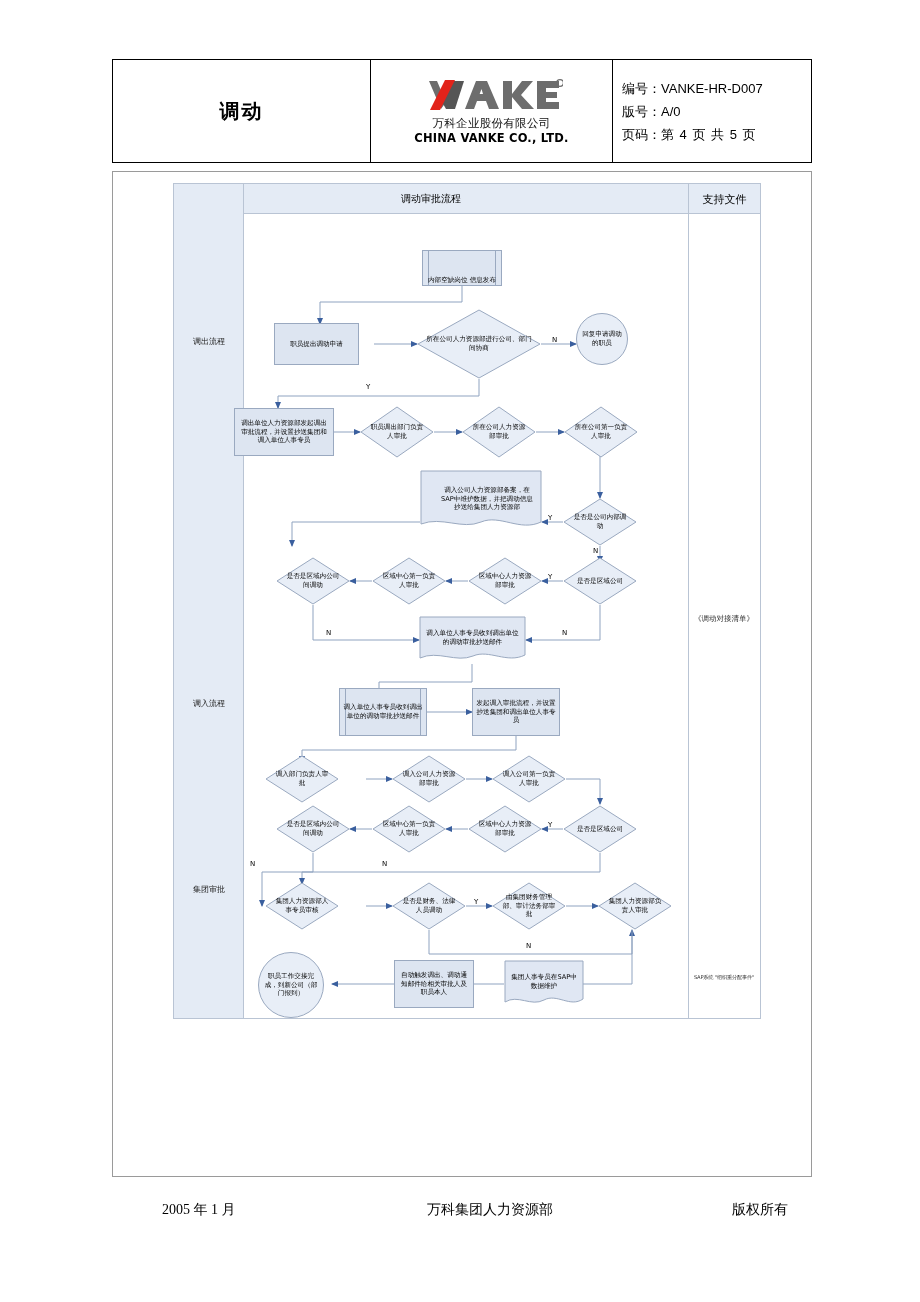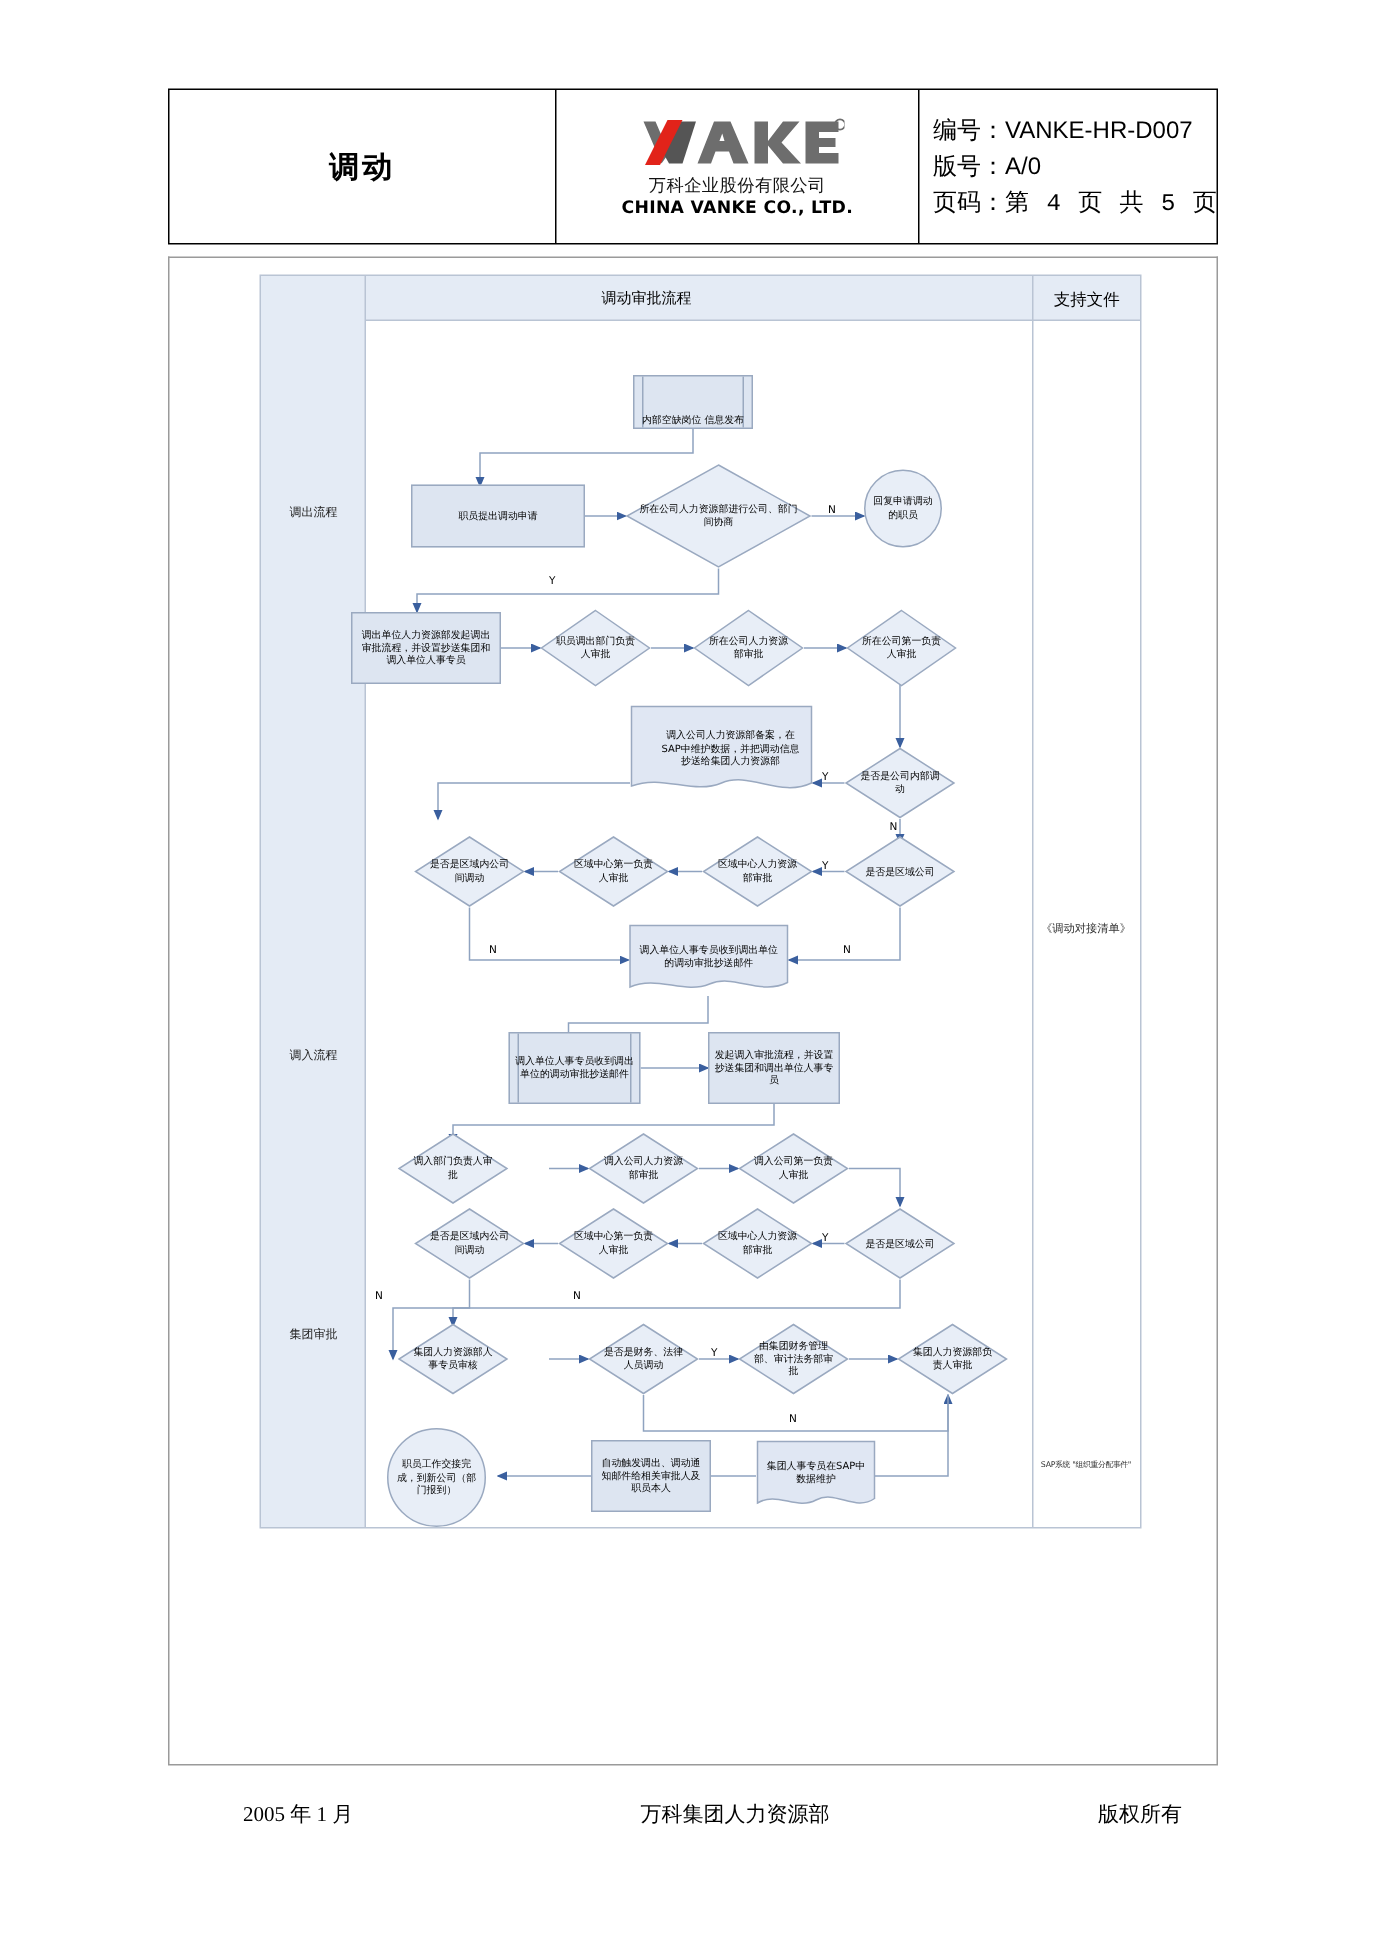--- a/index.html
+++ b/index.html
@@ -14,23 +14,23 @@
   .hdr-meta{width:198px;align-items:flex-start;justify-content:center;padding-left:9px;}
 
   .logo-wrap{display:flex;flex-direction:column;align-items:center;line-height:1;}
   .logo-mark{position:relative;width:142px;height:33px;}
   .logo-mark svg{display:block;}
   .logo-cn{font-family:"DejaVu Sans","Liberation Sans",sans-serif;font-size:11.5px;margin-top:7px;color:#111;letter-spacing:.3px;}
   .logo-en{font-family:"DejaVu Sans","Liberation Sans",sans-serif;font-size:11.5px;font-weight:bold;margin-top:3px;color:#000;letter-spacing:.2px;}
 
   .doc-title{font-family:"DejaVu Sans","Liberation Sans",sans-serif;font-size:20px;font-weight:bold;letter-spacing:2px;}
 
-  .meta-line{font-family:"DejaVu Sans","Liberation Sans",sans-serif;font-size:16px;line-height:23px;white-space:nowrap;}
+  .meta-line{font-family:"DejaVu Sans","Liberation Sans",sans-serif;font-size:13px;line-height:23px;white-space:nowrap;}
   .meta-line .v{font-family:"Liberation Sans","DejaVu Sans",sans-serif;}
-  .meta-line.serif-v .v{font-family:Liberation Mono, monospace;letter-spacing:1px;}
+  .meta-line.serif-v .v{font-family:Liberation Sans, sans-serif;letter-spacing:1px;}
 
   
   .frame-top{position:absolute;left:112px;top:171px;width:700px;height:0;border-top:1px solid #9a9a9a;}
   .frame-left{position:absolute;left:112px;top:171px;width:0;height:1005px;border-left:1px solid #9a9a9a;}
   .frame-right{position:absolute;left:811px;top:171px;width:0;height:1005px;border-left:1px solid #9a9a9a;}
   .frame-bottom{position:absolute;left:112px;top:1176px;width:700px;height:0;border-top:1px solid #9a9a9a;}
 
   
   .footer{position:absolute;left:112px;top:1186px;width:700px;height:28px;font-size:14px;}
   .footer span{position:absolute;top:15px;white-space:nowrap;text-align:right;}
@@ -215,21 +215,21 @@
 
         <path d="M220,800 L158,800"></path>
       </g>
     </svg>
 
     <div class="node n-predef" style="left:248px;top:66px;width:80px;height:36px;align-items:flex-end;">
       <div class="n-txt">内部空缺岗位
 信息发布</div>
     </div>
 
-    <div class="node n-proc" style="left:100px;top:139px;width:116px;height:42px;">
+    <div class="node n-proc" style="left:100px;top:139px;width:85px;height:42px;">
       <div class="n-txt">职员提出调动申请</div>
     </div>
 
     <div class="node n-dia" style="left:243px;top:125px;width:124px;height:70px;">
       <svg class="dia-svg" viewBox="0 0 124 70" preserveAspectRatio="none">
           <polygon points="62,1 123,35 62,69 1,35" fill="#e8eef7" stroke="#9aa9c0" stroke-width="1"></polygon>
         </svg>
       <div class="n-txt">所在公司人力资源部进行公司、部门间协商</div>
     </div>
 

